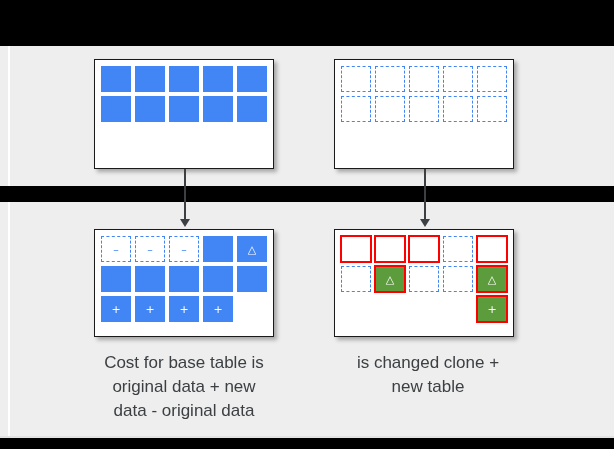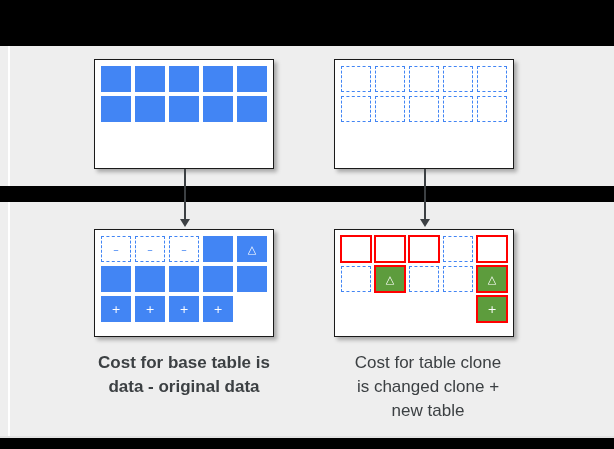--- a/index.html
+++ b/index.html
@@ -248,24 +248,24 @@
           <div class="cell empty"></div>
           <div class="cell empty"></div>
           <div class="cell empty"></div>
           <div class="cell green marked">
             <span class="glyph">+</span>
           </div>
         </div>
       </div>
   </div>
 
-  <div class="caption" style="left:82px; top:351px; width:204px;font-weight:bold;">
+  <div class="caption" style="left:82px; top:351px; width:204px;">
     <div>Cost for base table is</div>
+    <div>original data + new</div>
     <div>data - original data</div>
   </div>
 
   <div class="caption" style="left:326px; top:351px; width:204px;">
-    <div>Cost for table clone</div>
     <div>is changed clone +</div>
     <div>new table</div>
   </div>
 
 </div>
 
 </body></html>

